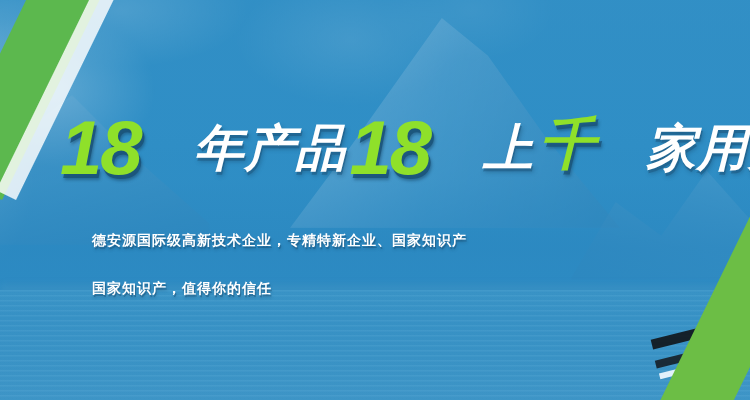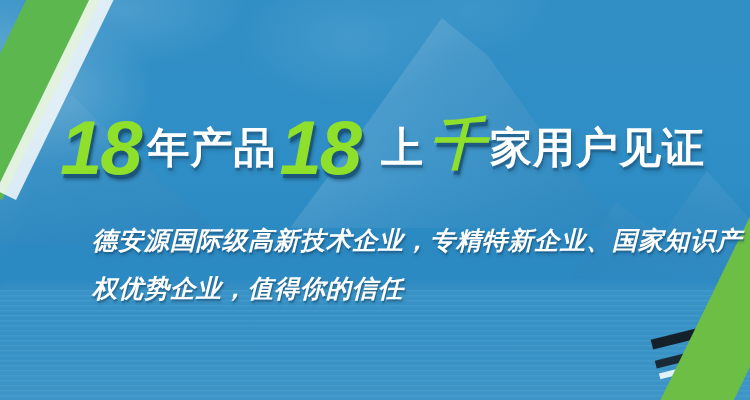--- a/index.html
+++ b/index.html
@@ -215,29 +215,31 @@
     font-weight: 700;
     font-style: italic;
     color: #8fe02a;
     letter-spacing: -2px;
     text-shadow:
       2px 4px 0 rgba(26,82,120,0.85),
       3px 6px 3px rgba(18,60,92,0.45);
     padding-right: 4px;
   }
   .cn-white {
-    font-size: 42px;
+    font-size: 50px;
     line-height: 42px;
     font-weight: 700;
+    font-style: italic;
     color: #ffffff;
     letter-spacing: 1px;
     text-shadow:
       1px 3px 0 rgba(30,88,128,0.55),
       2px 4px 4px rgba(18,60,92,0.35);
     padding: 0 3px;
+    margin-left: 46px;
   }
   .cn-green {
     font-size: 56px;
     line-height: 56px;
     font-weight: 700;
     font-style: italic;
     color: #8fe02a;
     letter-spacing: 0;
     text-shadow:
       2px 4px 0 rgba(26,82,120,0.80),
@@ -249,24 +251,23 @@
   .gap-sm { width: 14px; display: inline-block; }
 
   
   .subtitle {
     position: absolute;
     left: 92px;
     top: 216px;
     width: 600px;
   }
   .sub-line {
-    font-size: 25px;
+    font-size: 14px;
     line-height: 48px;
     font-weight: 700;
-    font-style: italic;
     color: #ffffff;
     letter-spacing: 1px;
     white-space: nowrap;
     text-shadow:
       1px 2px 0 rgba(28,86,126,0.50),
       1px 3px 3px rgba(18,60,92,0.30);
   }
 </style>
 </head>
 <body>
@@ -297,16 +298,16 @@
     <span class="cn-white">年产品</span>
     <span class="num">18</span>
     <span class="gap-sm"></span>
     <span class="cn-white">上</span>
     <span class="cn-green">千</span>
     <span class="cn-white">家用户见证</span>
   </div>
 
   <div class="subtitle">
     <div class="sub-line">德安源国际级高新技术企业，专精特新企业、国家知识产</div>
-    <div class="sub-line">权优势企业，值得你的信任</div>
+    <div class="sub-line">国家知识产，值得你的信任</div>
   </div>
 
 </div>
 
 </body></html>

